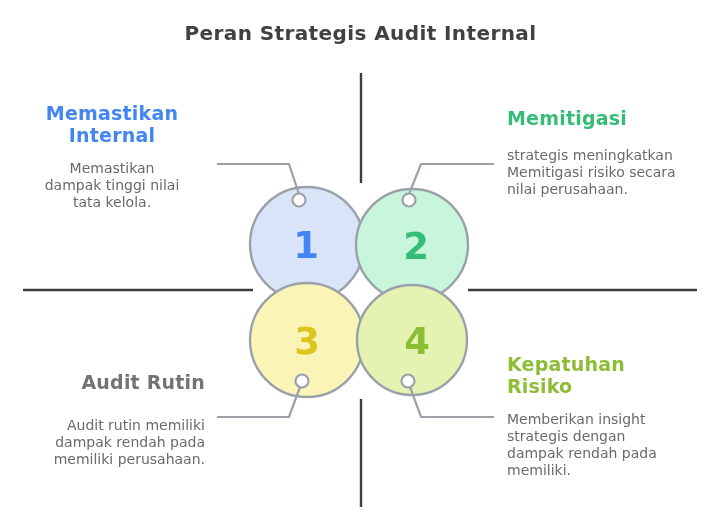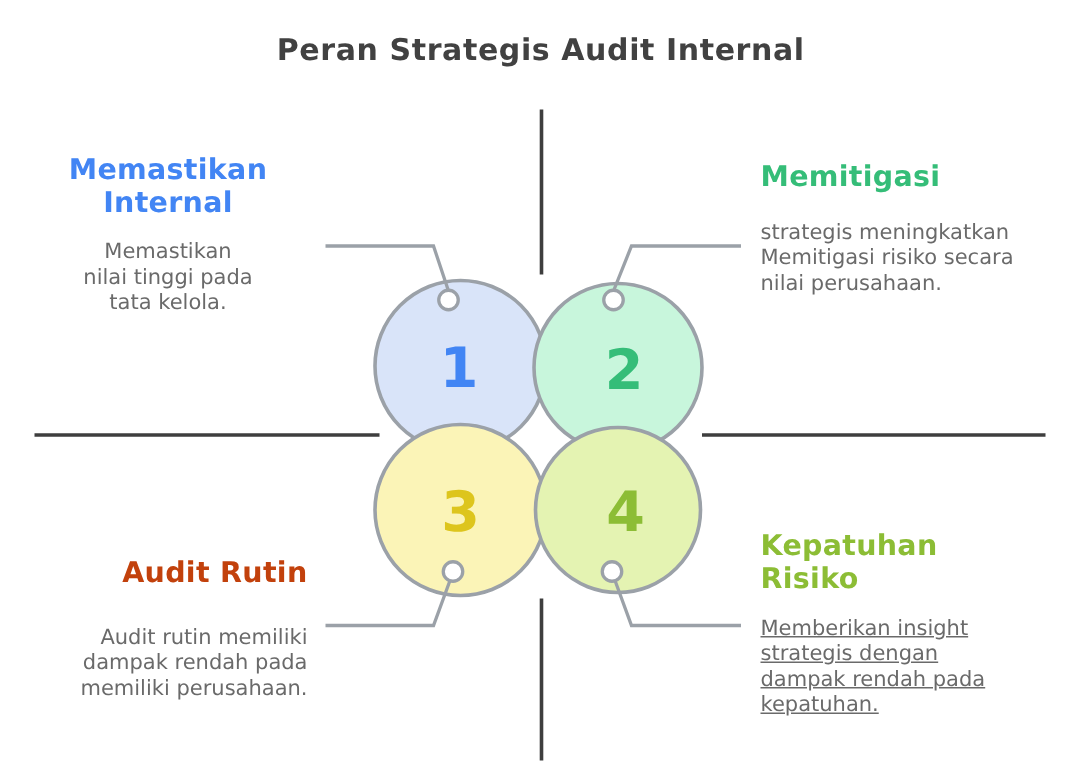--- a/index.html
+++ b/index.html
@@ -16,24 +16,24 @@
   .tblock .heading{font-size:19px;font-weight:bold;line-height:22px;letter-spacing:0.2px;margin:0;}
   .tblock .body{margin:0;font-size:14px;line-height:17px;color:#6a6a6a;}
   .bl{display:block;}
   .q-tl{left:22px;top:102px;width:180px;text-align:center;}
   .q-tl .body{margin-top:14px;}
   .q-tr{left:507px;top:107px;width:196px;text-align:left;}
   .q-tr .body{margin-top:18px;}
   .q-bl{left:22px;top:371px;width:183px;text-align:right;}
   .q-bl .body{margin-top:24px;}
   .q-br{left:507px;top:353px;width:196px;text-align:left;}
-  .q-br .body{margin-top:14px;text-decoration:underline;}
+  .q-br .body{margin-top:14px;}
   .hc-1{color:#4285f4;}
   .hc-2{color:#35bd78;}
-  .hc-3{color:#c2410c;text-align:right;}
+  .hc-3{color:#737373;text-align:right;}
   .hc-4{color:#8cbd35;}
   .num{font-family:"DejaVu Sans",sans-serif;font-weight:bold;font-size:37px;}
 </style>
 </head>
 <body>
 
 <div class="stage">
 
   <h1 class="title">Peran Strategis Audit Internal</h1>
 
@@ -73,21 +73,21 @@
     <text class="num" x="417" y="354" text-anchor="middle" fill="#8cbd35">4</text>
   </svg>
 
   <div class="tblock q-tl">
     <p class="heading hc-1">
       <span class="bl">Memastikan</span>
       <span class="bl">Internal</span>
     </p>
     <p class="body">
       <span class="bl">Memastikan</span>
-      <span class="bl">nilai tinggi pada</span>
+      <span class="bl">dampak tinggi nilai</span>
       <span class="bl">tata kelola.</span>
     </p>
   </div>
 
   <div class="tblock q-tr">
     <p class="heading hc-2">
       <span class="bl">Memitigasi</span>
     </p>
     <p class="body">
       <span class="bl">strategis meningkatkan</span>
@@ -109,17 +109,17 @@
 
   <div class="tblock q-br">
     <p class="heading hc-4">
       <span class="bl">Kepatuhan</span>
       <span class="bl">Risiko</span>
     </p>
     <p class="body">
       <span class="bl">Memberikan insight</span>
       <span class="bl">strategis dengan</span>
       <span class="bl">dampak rendah pada</span>
-      <span class="bl">kepatuhan.</span>
+      <span class="bl">memiliki.</span>
     </p>
   </div>
 
 </div>
 
 </body></html>

